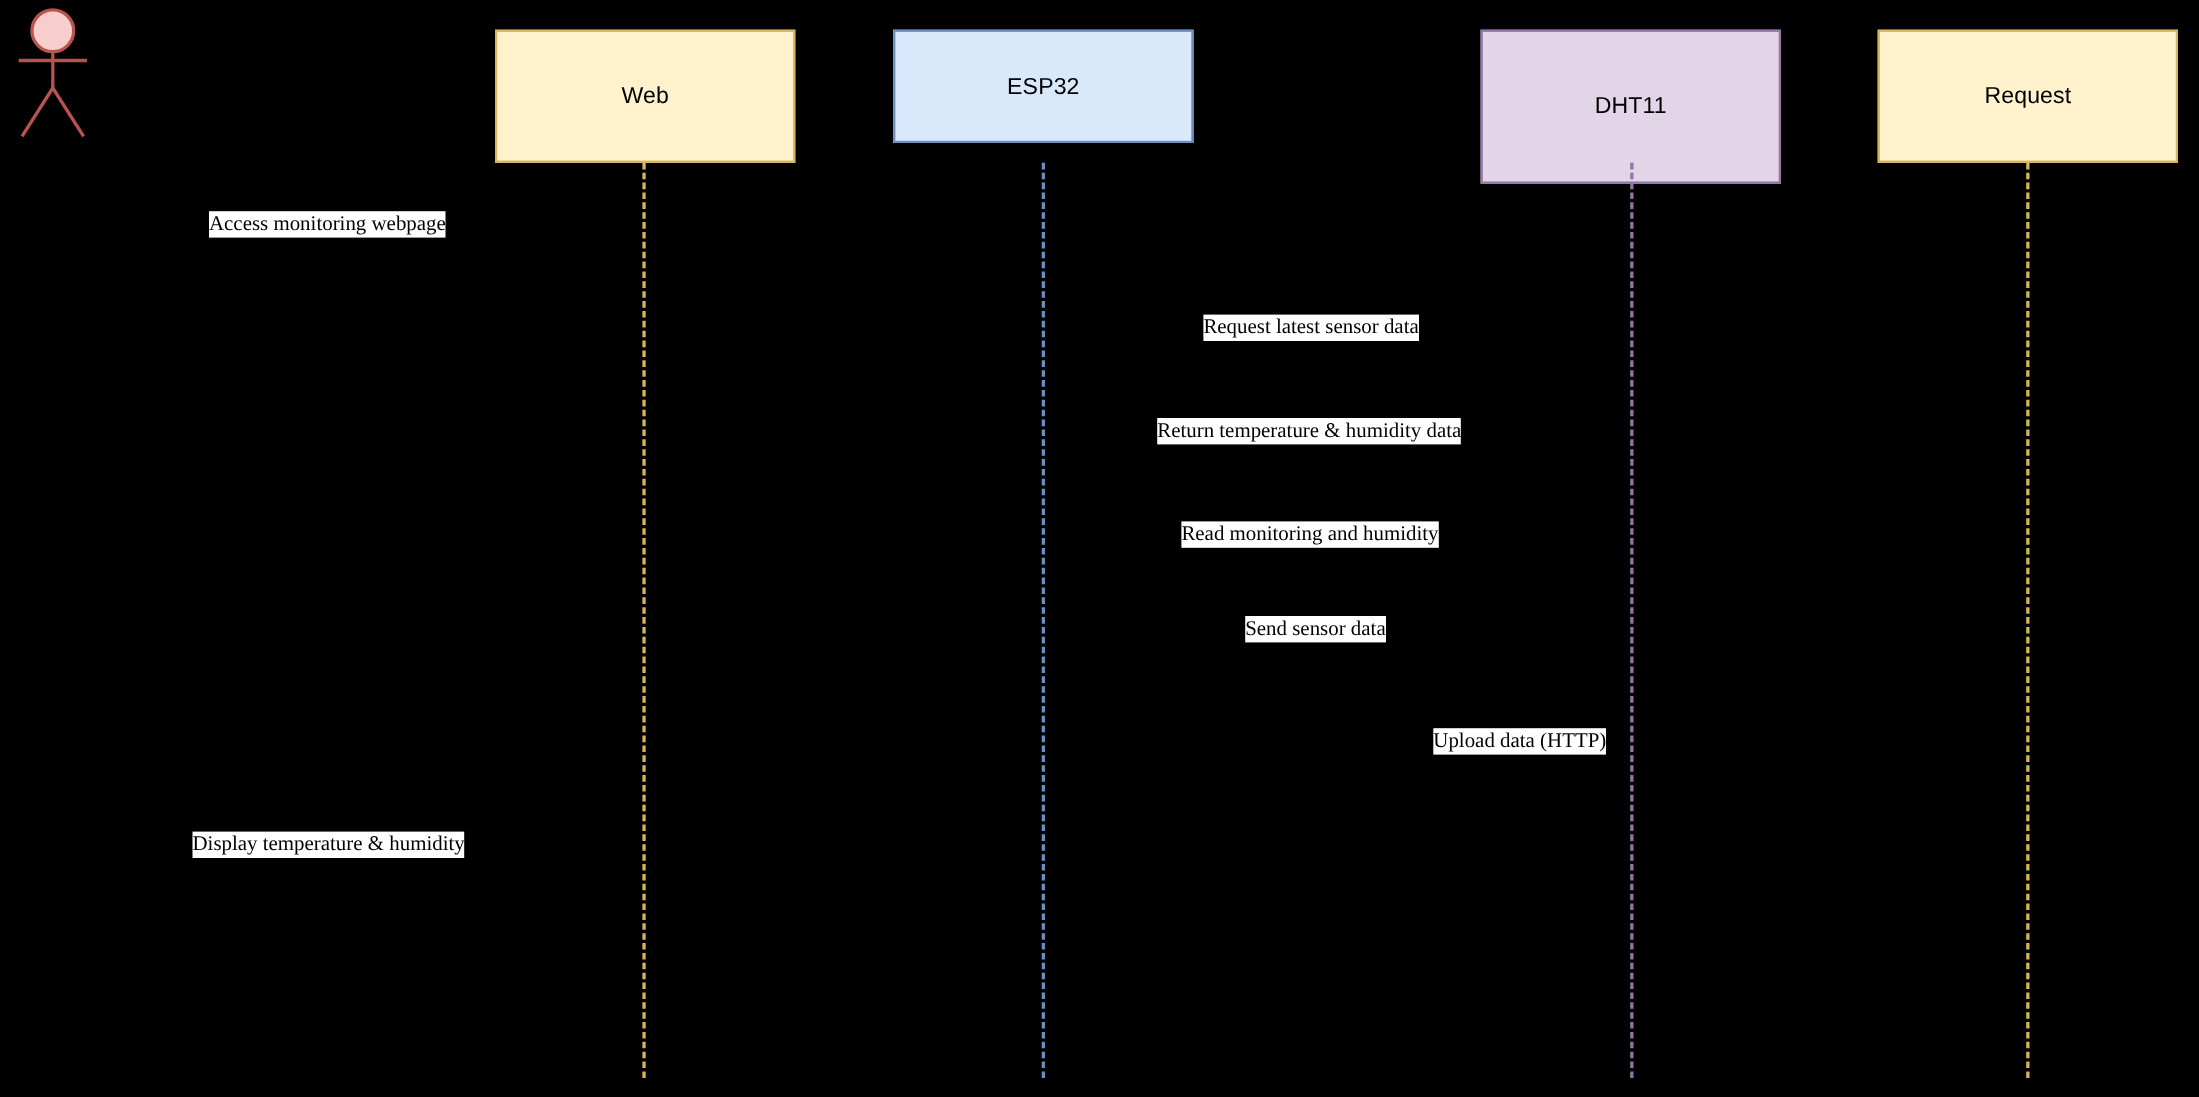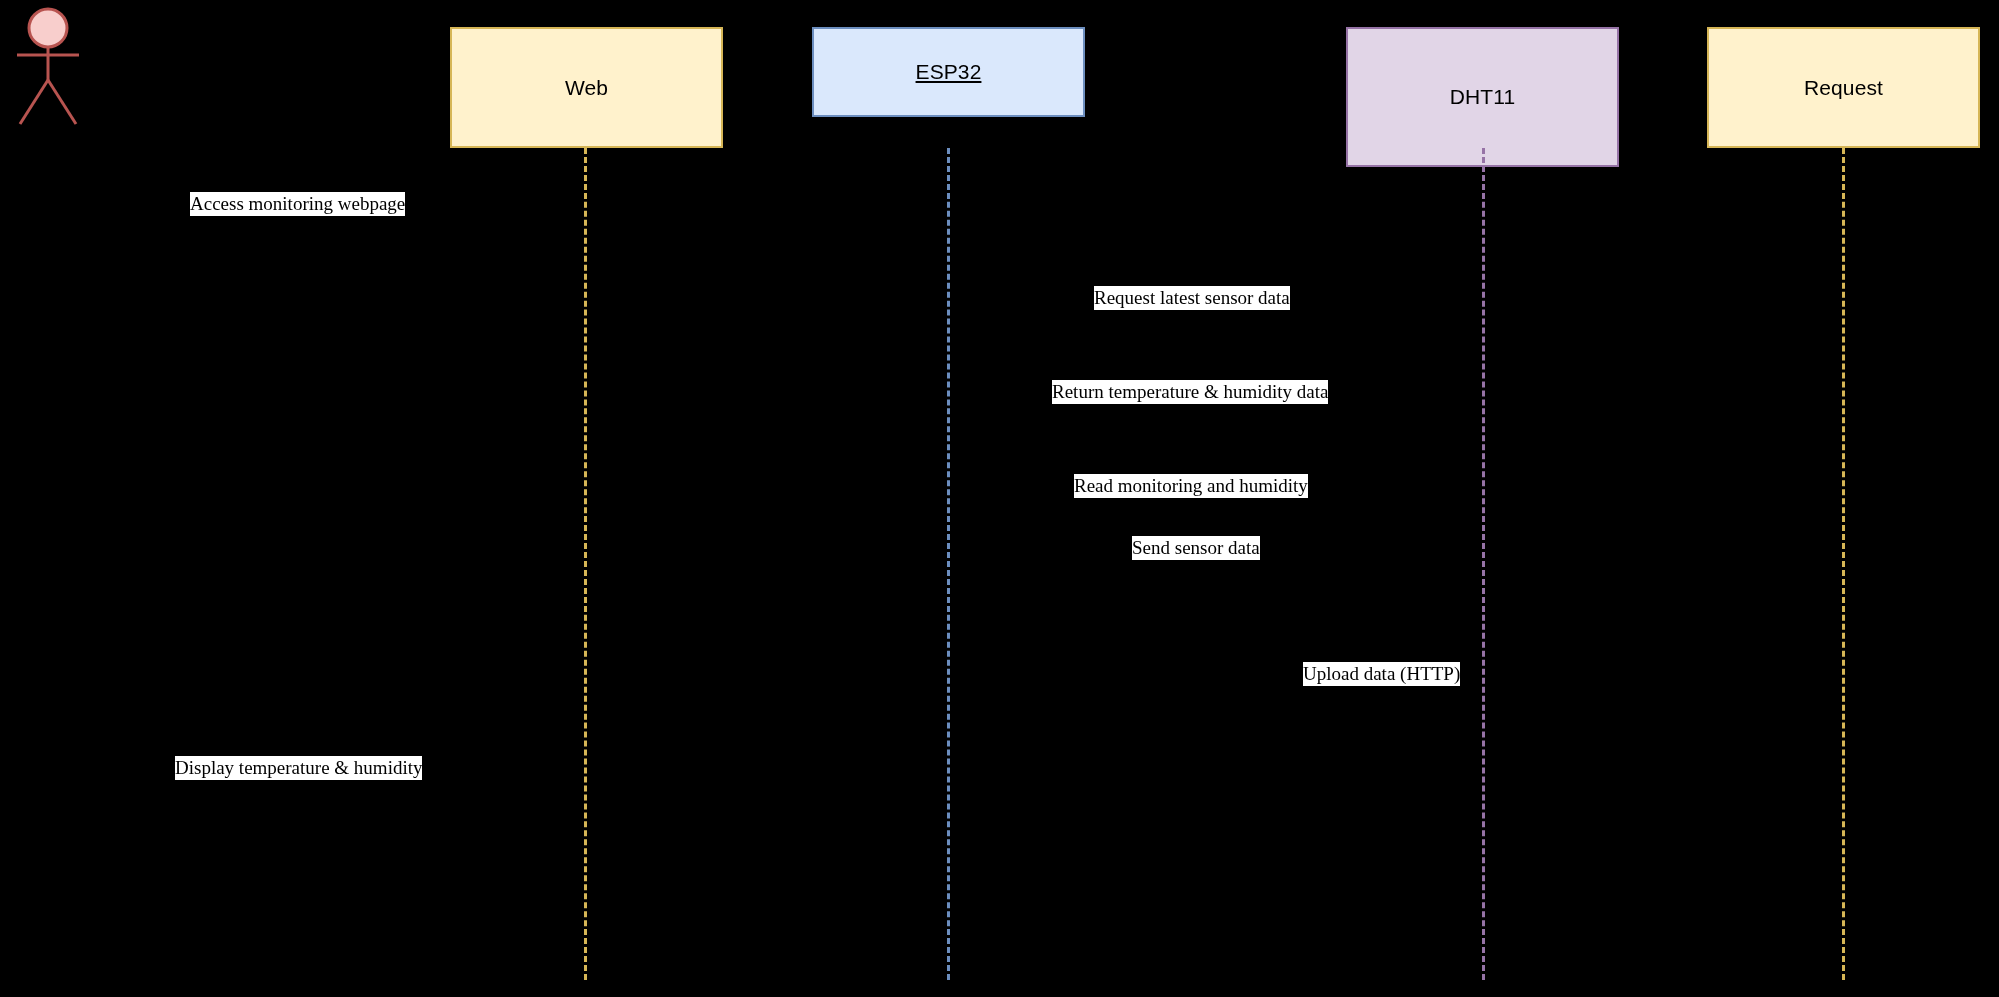--- a/index.html
+++ b/index.html
@@ -77,37 +77,37 @@
       <line x1="48" y1="80" x2="20" y2="124" stroke="#B85450" stroke-width="3"></line>
       <line x1="48" y1="80" x2="76" y2="124" stroke="#B85450" stroke-width="3"></line>
     </svg>
   </div>
 
   <div id="participants-layer">
       <div class="participant-box" style="left: 450px; top: 27px; width: 273px; height: 121px; background: rgb(255, 242, 204); border-color: rgb(214, 182, 86);">
         <span class="participant-label">Web</span>
       </div>
       <div class="lifeline" style="left: 584px; top: 148px; height: 832px; border-left-color: rgb(214, 182, 86);"></div>
-      <div class="participant-box" style="left: 812px; top: 27px; width: 273px; height: 90px; background: rgb(218, 232, 252); border-color: rgb(108, 142, 191); text-decoration: underline;">
+      <div class="participant-box" style="left: 812px; top: 27px; width: 273px; height: 103px; background: rgb(218, 232, 252); border-color: rgb(108, 142, 191);">
         <span class="participant-label">ESP32</span>
       </div>
       <div class="lifeline" style="left: 947px; top: 148px; height: 832px; border-left-color: rgb(108, 142, 191);"></div>
       <div class="participant-box" style="left: 1346px; top: 27px; width: 273px; height: 140px; background: rgb(225, 213, 231); border-color: rgb(150, 115, 166);">
         <span class="participant-label">DHT11</span>
       </div>
       <div class="lifeline" style="left: 1482px; top: 148px; height: 832px; border-left-color: rgb(150, 115, 166);"></div>
       <div class="participant-box" style="left: 1707px; top: 27px; width: 273px; height: 121px; background: rgb(255, 242, 204); border-color: rgb(214, 182, 86);">
         <span class="participant-label">Request</span>
       </div>
       <div class="lifeline" style="left: 1842px; top: 148px; height: 832px; border-left-color: rgb(214, 182, 86);"></div>
     </div>
 
   <div id="messages-layer">
       <div class="msg-label" style="left: 190px; top: 192px;">Access monitoring webpage</div>
       <div class="msg-label" style="left: 1094px; top: 286px;">Request latest sensor data</div>
       <div class="msg-label" style="left: 1052px; top: 380px;">Return temperature &amp; humidity data</div>
       <div class="msg-label" style="left: 1074px; top: 474px;">Read monitoring and humidity</div>
-      <div class="msg-label" style="left: 1132px; top: 536px;">Send sensor data</div>
+      <div class="msg-label" style="left: 1132px; top: 560px;">Send sensor data</div>
       <div class="msg-label" style="left: 1303px; top: 662px;">Upload data (HTTP)</div>
       <div class="msg-label" style="left: 175px; top: 756px;">Display temperature &amp; humidity</div>
     </div>
 
 </div>
 
 </body></html>

